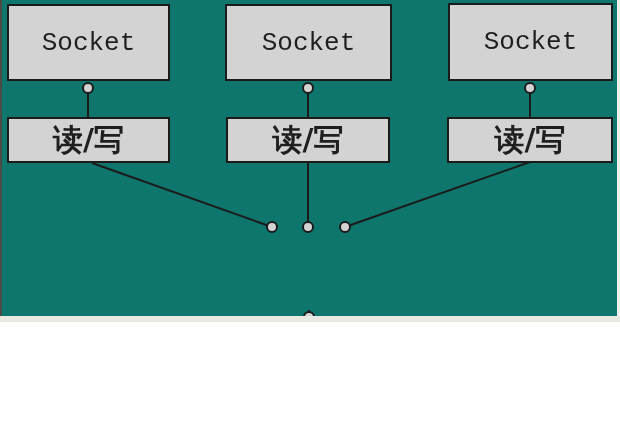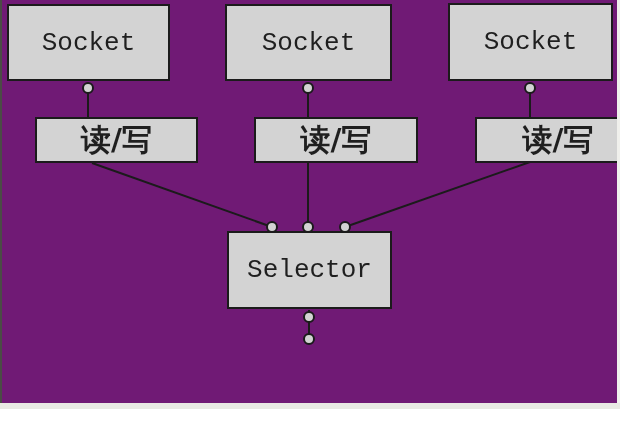--- a/index.html
+++ b/index.html
@@ -3,22 +3,22 @@
 <meta charset="utf-8">
 <style>
   html, body {
     margin: 0;
     padding: 0;
     background: #ffffff;
   }
   #screen {
     position: relative;
     width: 620px;
-    height: 409px;
-    background: #701a75;
+    height: 322px;
+    background: #0f766e;
     overflow: hidden;
     font-family: "Liberation Mono", "DejaVu Sans Mono", monospace;
   }
   
   .edge-left {
     position: absolute; left: 0; top: 0; width: 2px; height: 412px;
     background: #4b4b46;
   }
   .edge-bottom {
     position: absolute; left: 0; bottom: 0; width: 620px; height: 6px;
@@ -40,21 +40,20 @@
   }
   .node.mono {
     font-family: "Liberation Mono", "DejaVu Sans Mono", monospace;
     font-size: 26px;
     letter-spacing: 0px;
   }
   .node.cjk {
     font-family: "DejaVu Serif", "Liberation Serif", serif;
     font-size: 30px;
     font-weight: bold;
-    margin-left: 28px;
   }
   .socket1 { left: 7px;   top: 4px;   width: 163px; height: 77px; }
   .socket2 { left: 225px; top: 4px;   width: 167px; height: 77px; }
   .socket3 { left: 448px; top: 3px;   width: 165px; height: 78px; }
   .rw1     { left: 7px;   top: 117px; width: 163px; height: 46px; }
   .rw2     { left: 226px; top: 117px; width: 164px; height: 46px; }
   .rw3     { left: 447px; top: 117px; width: 166px; height: 46px; }
   .selector{ left: 227px; top: 231px; width: 165px; height: 78px; }
   .thread  { left: 227px; top: 345px; width: 165px; height: 76px; }
   #connectors {
@@ -94,18 +93,17 @@
   </svg>
 
   <div class="node mono socket1">Socket</div>
   <div class="node mono socket2">Socket</div>
   <div class="node mono socket3">Socket</div>
 
   <div class="node cjk rw1">读/写</div>
   <div class="node cjk rw2">读/写</div>
   <div class="node cjk rw3">读/写</div>
 
-  <div class="node mono selector">Selector</div>
 
   <div class="edge-left"></div>
   <div class="edge-right"></div>
   <div class="edge-bottom"></div>
 </div>
 
 </body></html>

